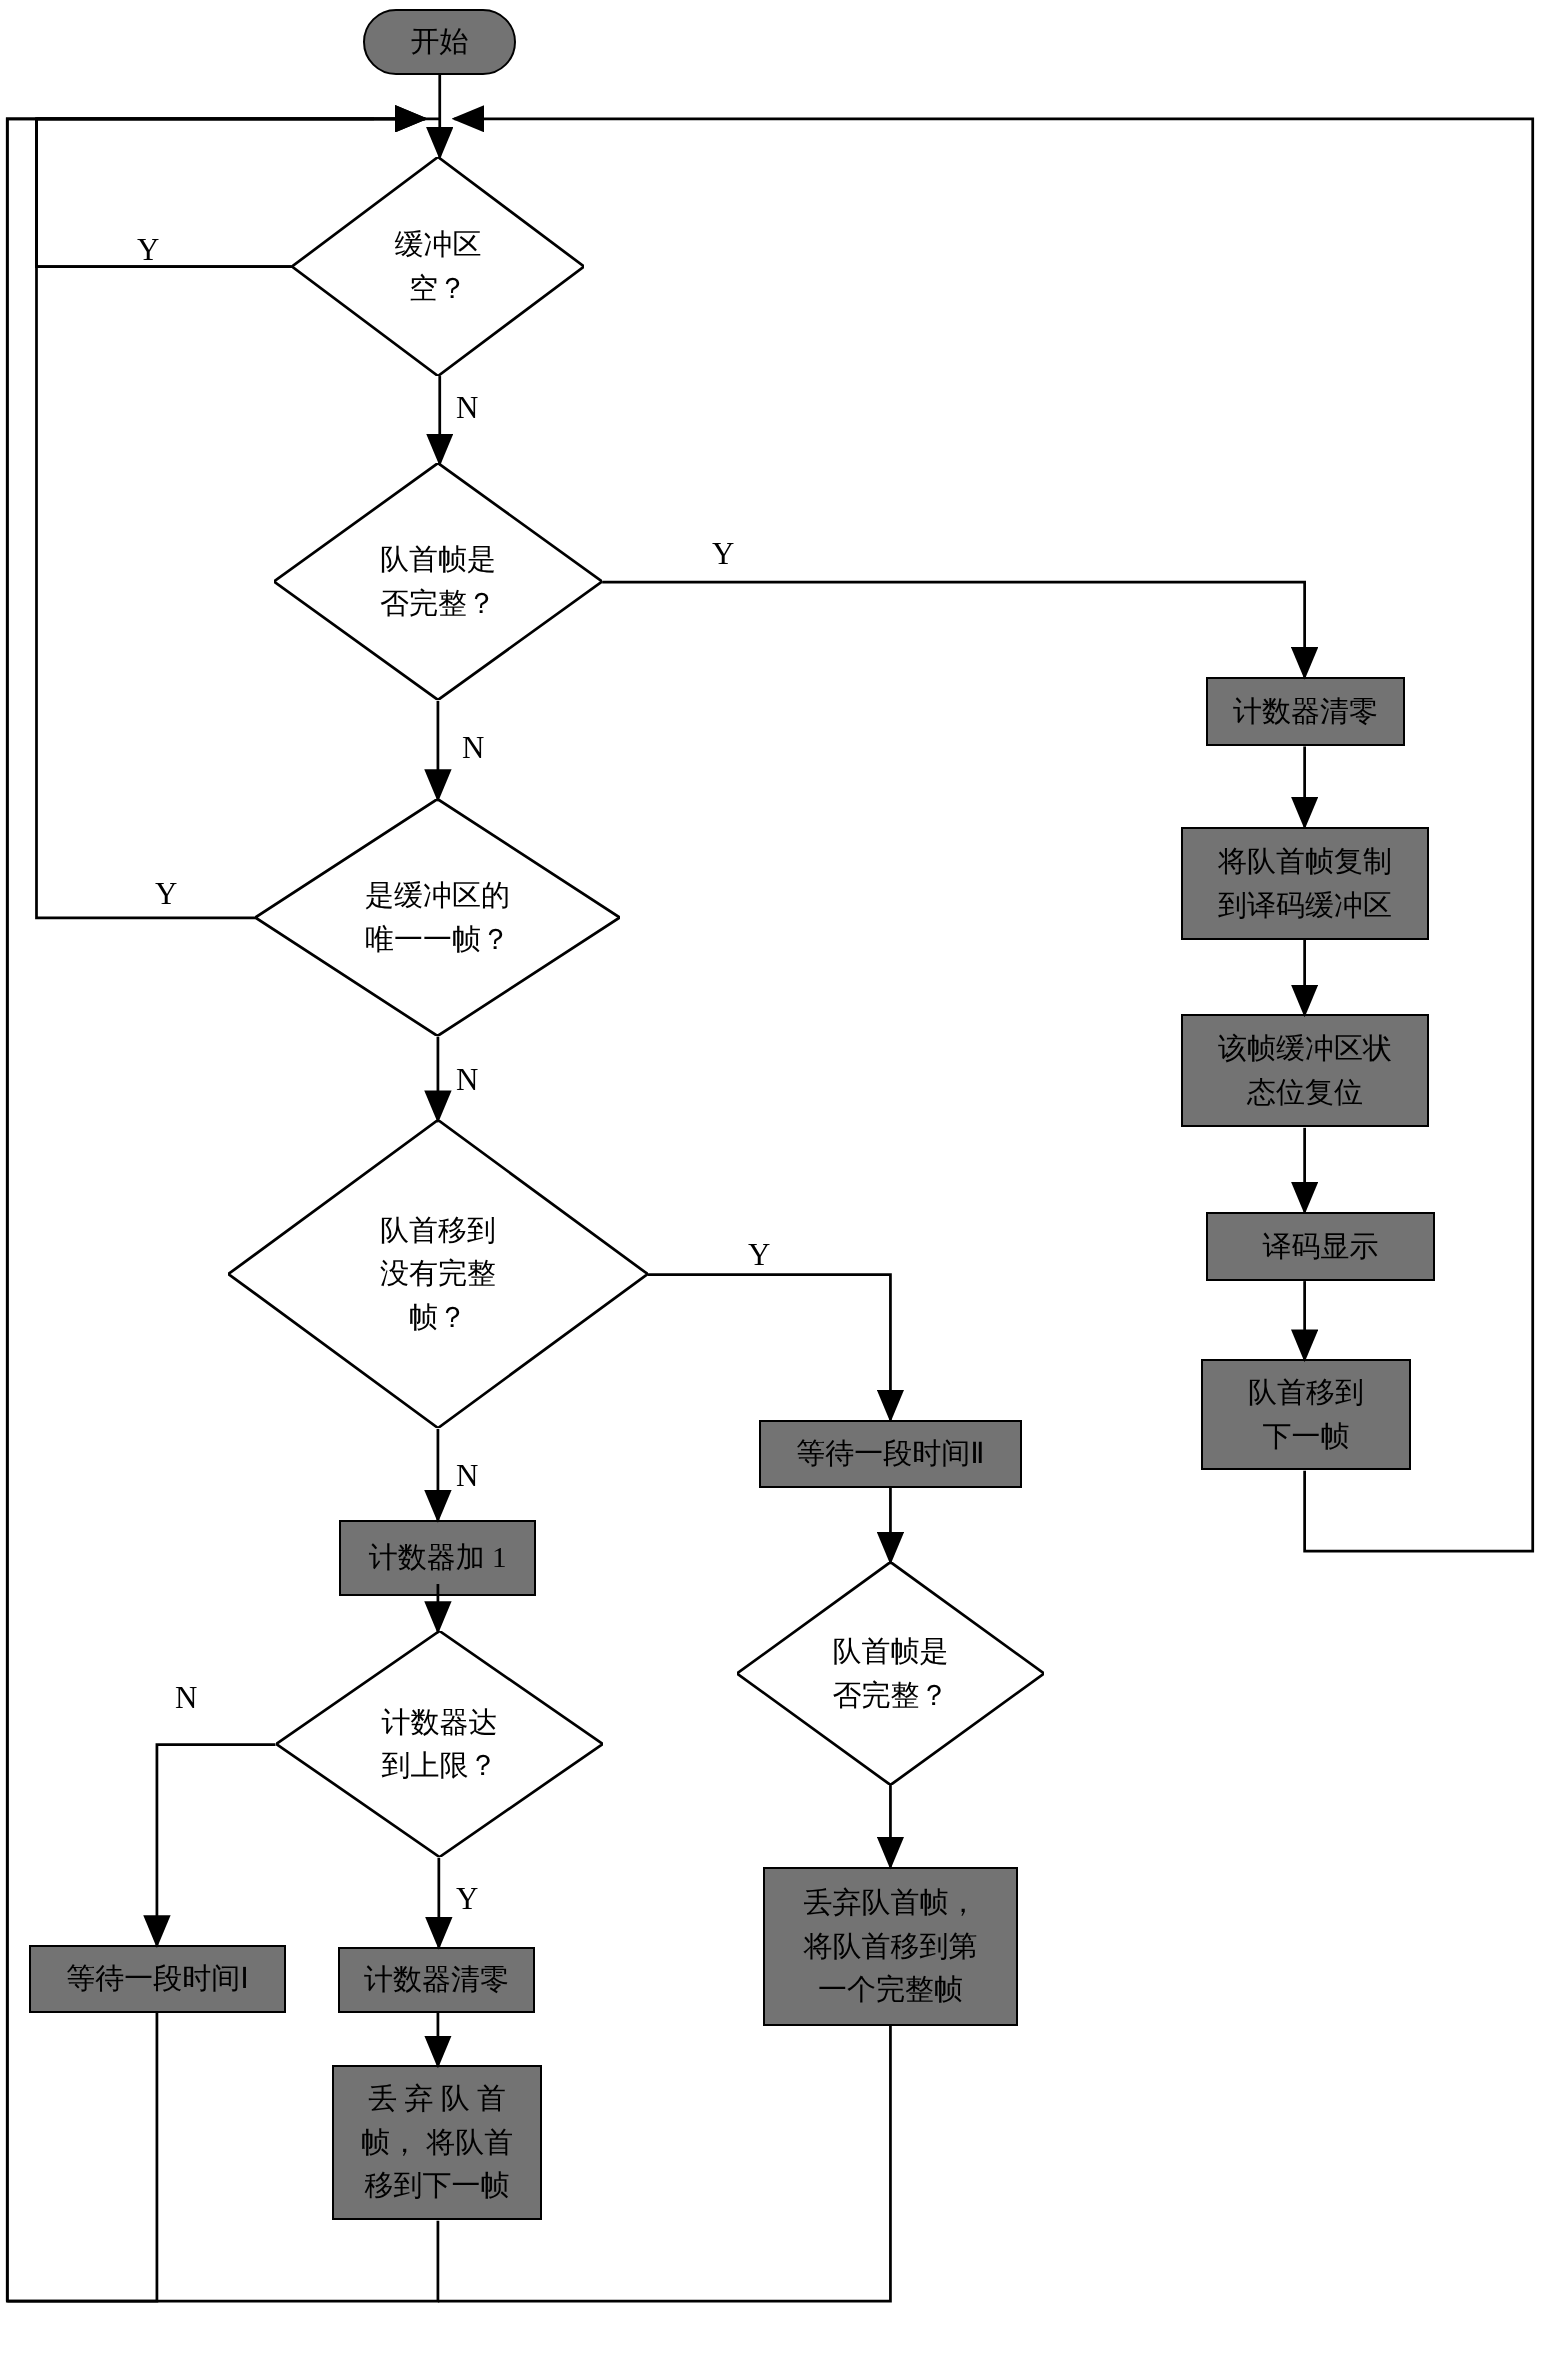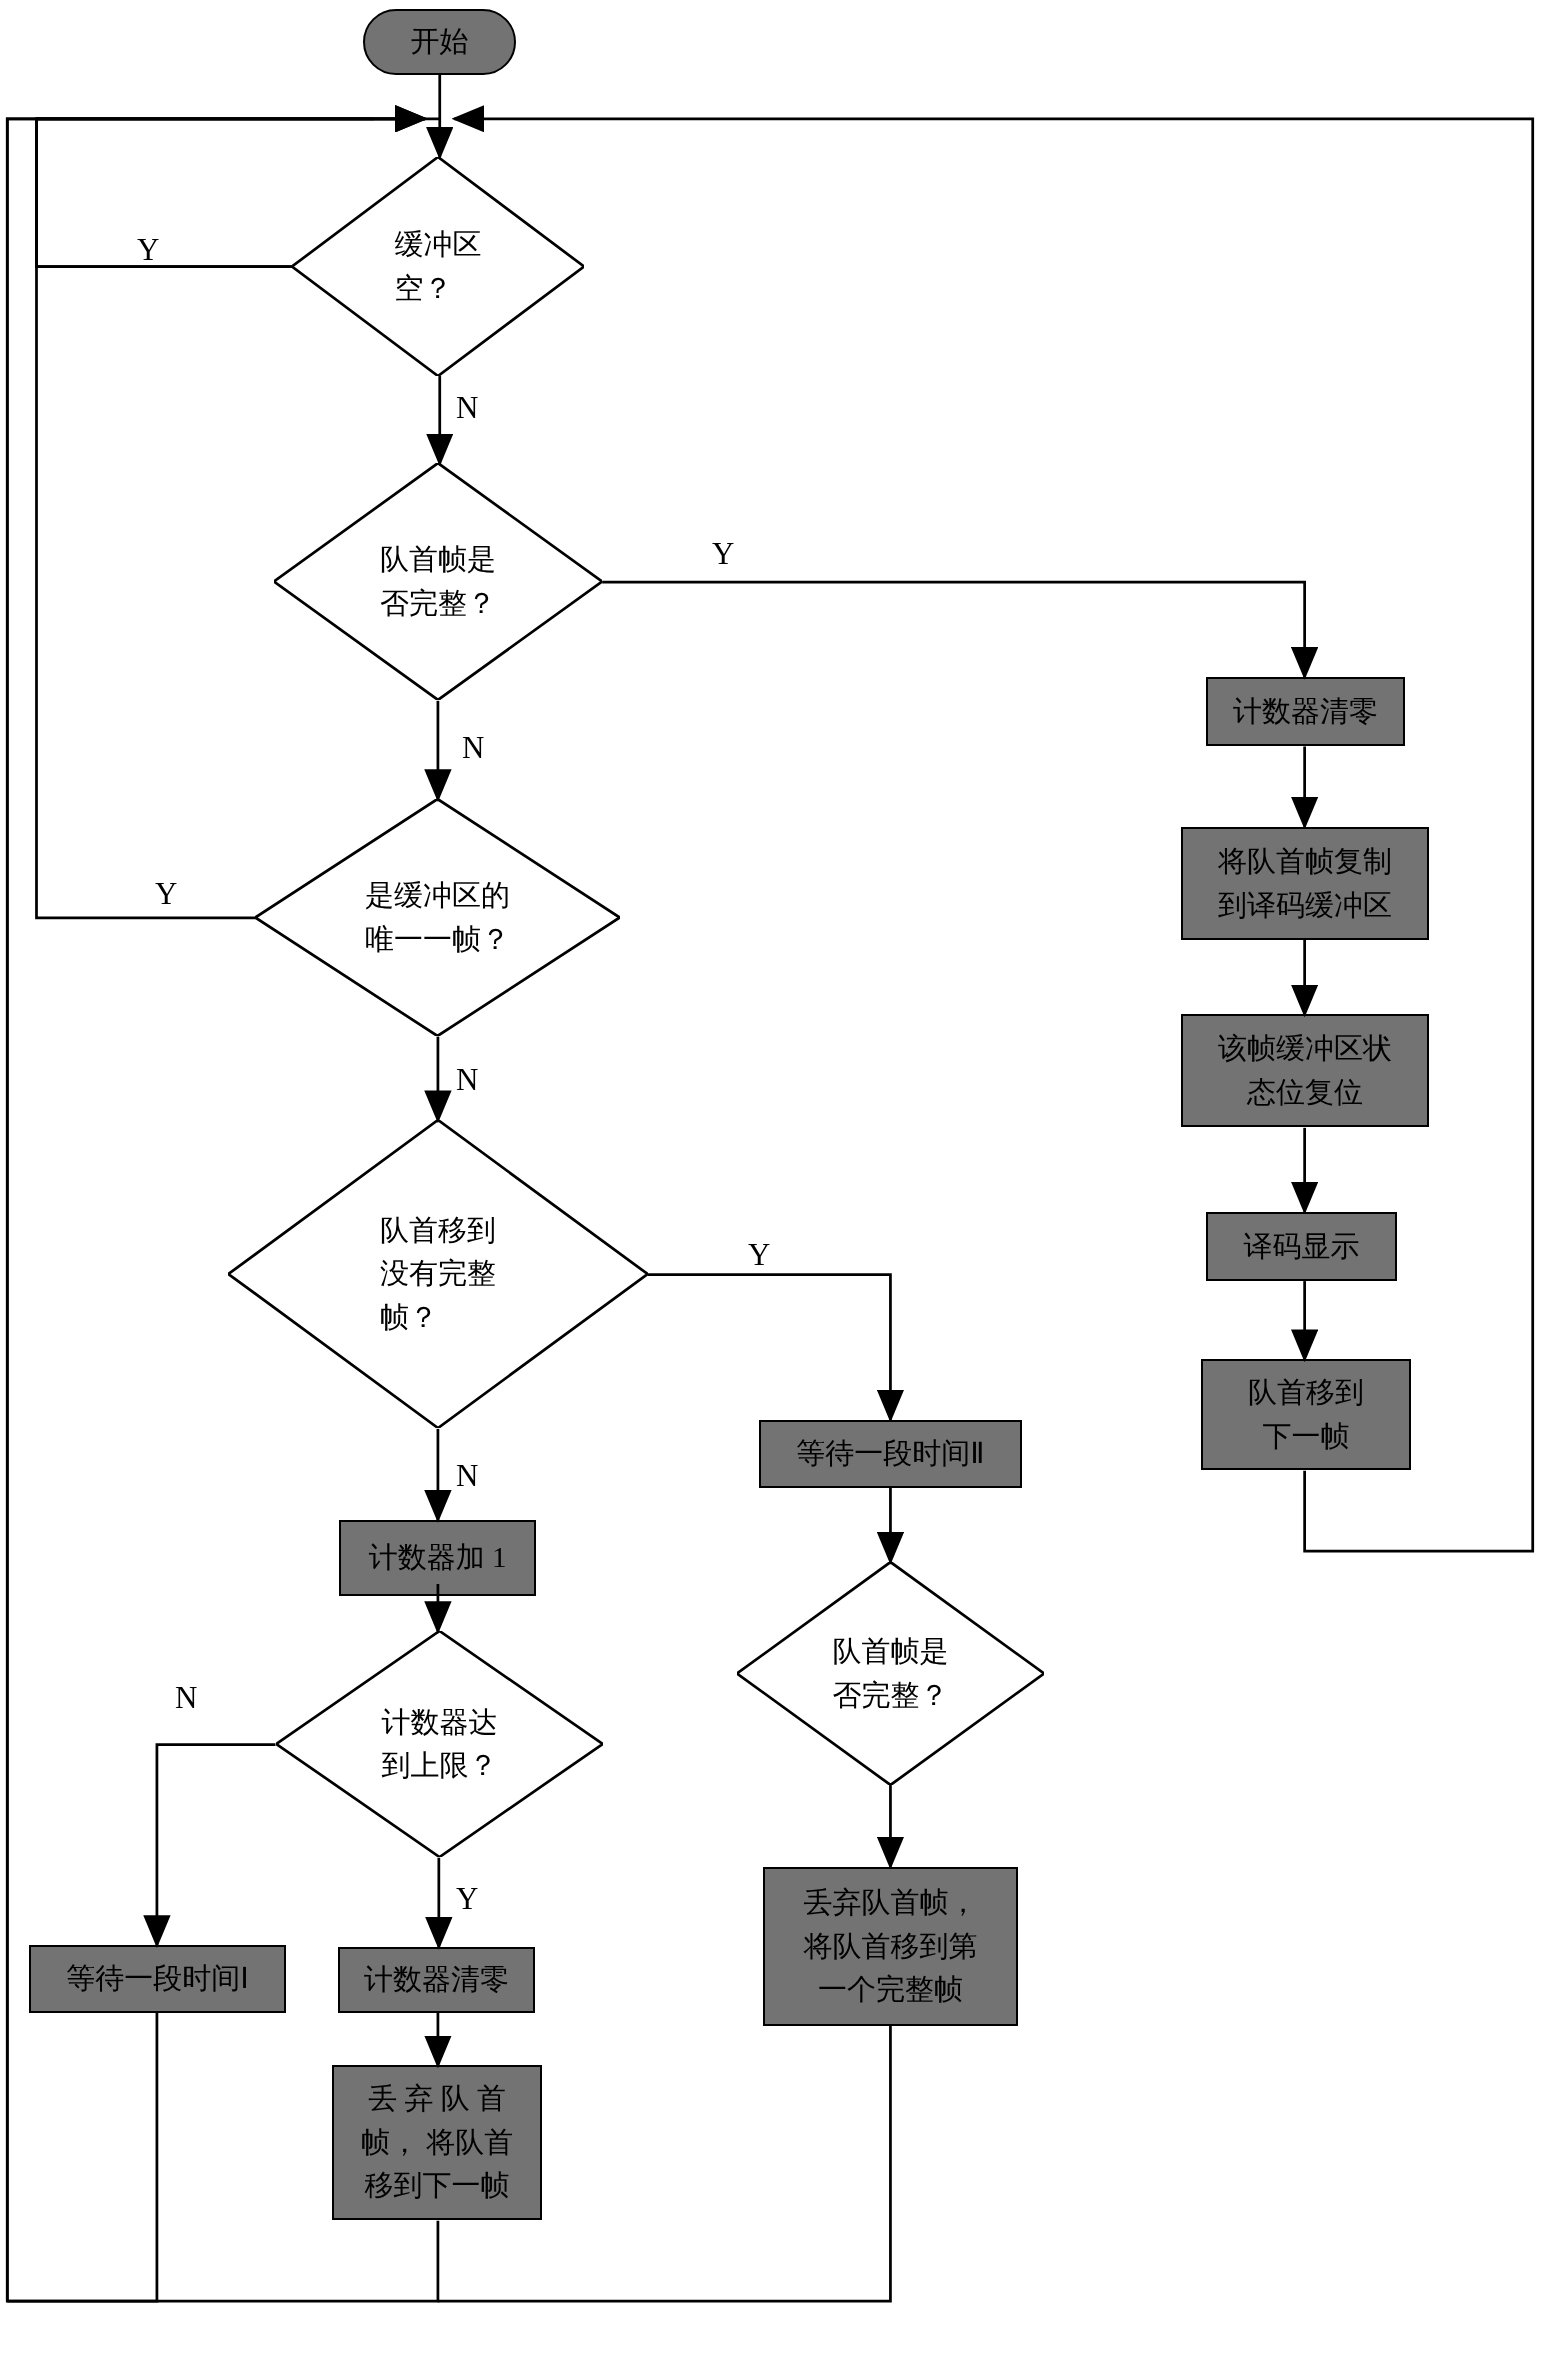--- a/index.html
+++ b/index.html
@@ -1,21 +1,21 @@
 <!DOCTYPE html>
 <html style="font-size:14.6px"><head>
 <meta charset="utf-8">
 <style>
   * { margin: 0; padding: 0; box-sizing: border-box; }
   body { font-family: "SimSun", "宋体", serif; background: white; width: 1561px; height: 2366px; position: relative; }
   .node { position: absolute; background: #737373; border: 2.7px solid black; display: flex; align-items: center; justify-content: center; text-align: center; font-size: 29px; line-height: 1.5; padding: 9px; }
   .rounded { border-radius: 36px; }
   .diamond-wrap { position: absolute; }
   .diamond { position: absolute; background: white; border: 2.7px solid black; transform: rotate(45deg); }
-  .diamond-text { position: absolute; display: flex; align-items: center; justify-content: center; text-align: left; font-size: 29px; line-height: 1.5; width: 100%; height: 100%; }
+  .diamond-text { position: absolute; display: flex; align-items: center; justify-content: center; text-align: center; font-size: 29px; line-height: 1.5; width: 100%; height: 100%; }
   .label { position: absolute; font-size: 31px; font-family: "Times New Roman", serif; }
   svg { position: absolute; top: 0; left: 0; width: 1561px; height: 2366px; pointer-events: none; }
   line { stroke: black; stroke-width: 3; }
   polyline { stroke: black; stroke-width: 3; fill: none; }
   .arrow { marker-end: url(#arrowhead); }
 </style>
 </head>
 <body>
 
 <div class="node rounded" style="left:363px; top:9px; width:153px; height:66px;">开始</div>
@@ -85,21 +85,21 @@
 
 <div class="node" style="left:763px; top:1867px; width:255px; height:159px; white-space:pre-line;">丢弃队首帧，
 将队首移到第
 一个完整帧</div>
 
 <div class="node" style="left:1206px; top:677px; width:199px; height:69px;">计数器清零</div>
 <div class="node" style="left:1181px; top:827px; width:248px; height:113px; white-space:pre-line;">将队首帧复制
 到译码缓冲区</div>
 <div class="node" style="left:1181px; top:1014px; width:248px; height:113px; white-space:pre-line;">该帧缓冲区状
 态位复位</div>
-<div class="node" style="left:1206px; top:1212px; width:191px; height:69px;">译码显示</div>
+<div class="node" style="left:1206px; top:1212px; width:229px; height:69px;">译码显示</div>
 <div class="node" style="left:1201px; top:1359px; width:210px; height:111px; white-space:pre-line;">队首移到
 下一帧</div>
 
 <div class="label" style="left:137px; top:232px;">Y</div>
 <div class="label" style="left:456px; top:390px;">N</div>
 <div class="label" style="left:712px; top:536px;">Y</div>
 <div class="label" style="left:462px; top:730px;">N</div>
 <div class="label" style="left:155px; top:876px;">Y</div>
 <div class="label" style="left:456px; top:1062px;">N</div>
 <div class="label" style="left:748px; top:1237px;">Y</div>

